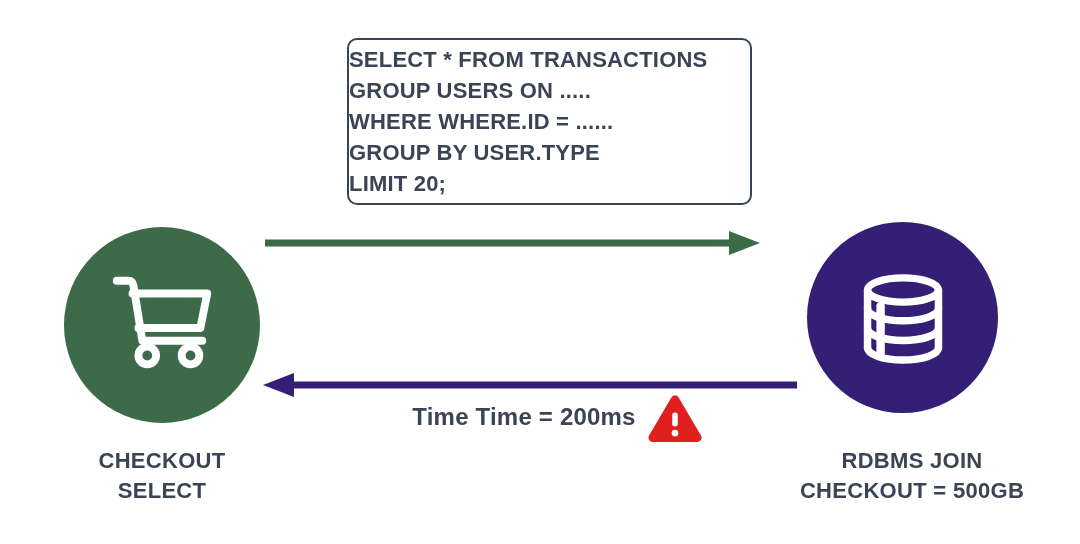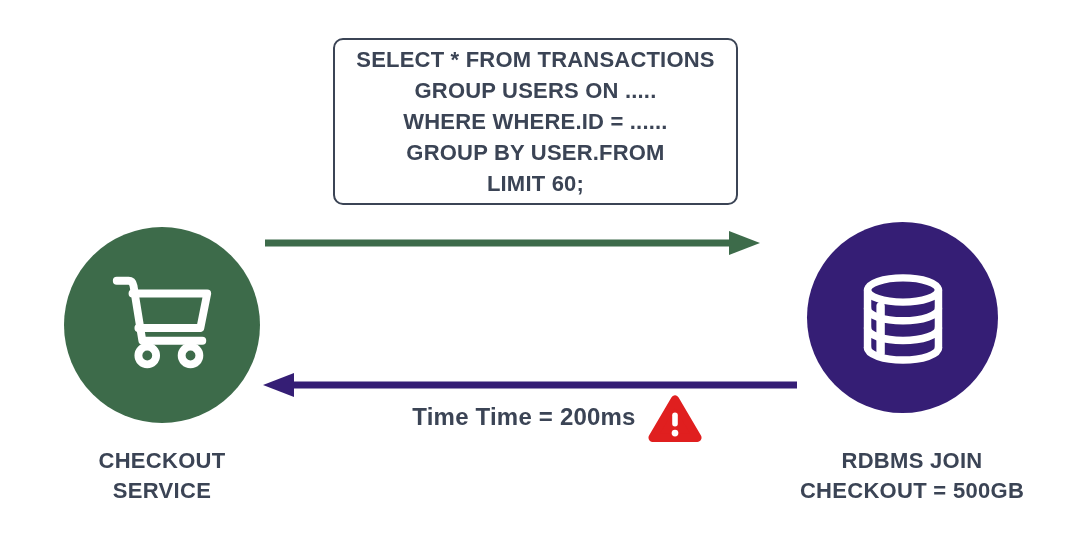--- a/index.html
+++ b/index.html
@@ -13,32 +13,31 @@
     height: 544px;
     background: #ffffff;
     overflow: hidden;
     font-family: "Liberation Sans", "DejaVu Sans", sans-serif;
     color: #3b4455;
   }
   .abs { position: absolute; }
 
   
   .query-box {
-    left: 333px;
+    left: 347px;
     top: 38px;
     width: 405px;
     height: 167px;
     box-sizing: border-box;
     background: #ffffff;
     border: 2px solid #3b4455;
     border-radius: 10px;
     display: flex;
     flex-direction: column;
     justify-content: center;
-    align-items: center;
   }
   .query-line {
     font-size: 22px;
     line-height: 31px;
     font-weight: bold;
     letter-spacing: 0.2px;
     white-space: nowrap;
   }
 
   
@@ -96,22 +95,22 @@
 </style>
 </head>
 <body>
 
 <div class="canvas">
 
   <div class="abs query-box">
     <div class="query-line">SELECT * FROM TRANSACTIONS</div>
     <div class="query-line">GROUP USERS ON .....</div>
     <div class="query-line">WHERE WHERE.ID = ......</div>
-    <div class="query-line">GROUP BY USER.FROM</div>
-    <div class="query-line">LIMIT 60;</div>
+    <div class="query-line">GROUP BY USER.TYPE</div>
+    <div class="query-line">LIMIT 20;</div>
   </div>
 
   <div class="abs arrow-request">
     <svg width="495" height="34" viewBox="0 0 495 34">
       <line x1="0" y1="17" x2="468" y2="17" stroke="#3d6b4a" stroke-width="7"></line>
       <polygon points="464,5 495,17 464,29" fill="#3d6b4a"></polygon>
     </svg>
   </div>
 
   <div class="abs arrow-response">
@@ -147,21 +146,21 @@
   <div class="abs warning-wrap">
     <svg width="56" height="54" viewBox="0 0 60 58">
       <path d="M30 7 L54 48 L6 48 Z" fill="#e01f1f" stroke="#e01f1f" stroke-width="9" stroke-linejoin="round"></path>
       <rect x="27" y="21" width="6" height="15" rx="3" fill="#ffffff"></rect>
       <circle cx="30" cy="43" r="3.6" fill="#ffffff"></circle>
     </svg>
   </div>
 
   <div class="abs node-label label-checkout">
     <div>CHECKOUT</div>
-    <div>SERVICE</div>
+    <div>SELECT</div>
   </div>
 
   <div class="abs node-label label-rdbms">
     <div>RDBMS JOIN</div>
     <div>CHECKOUT = 500GB</div>
   </div>
 
 </div>
 
 </body></html>

